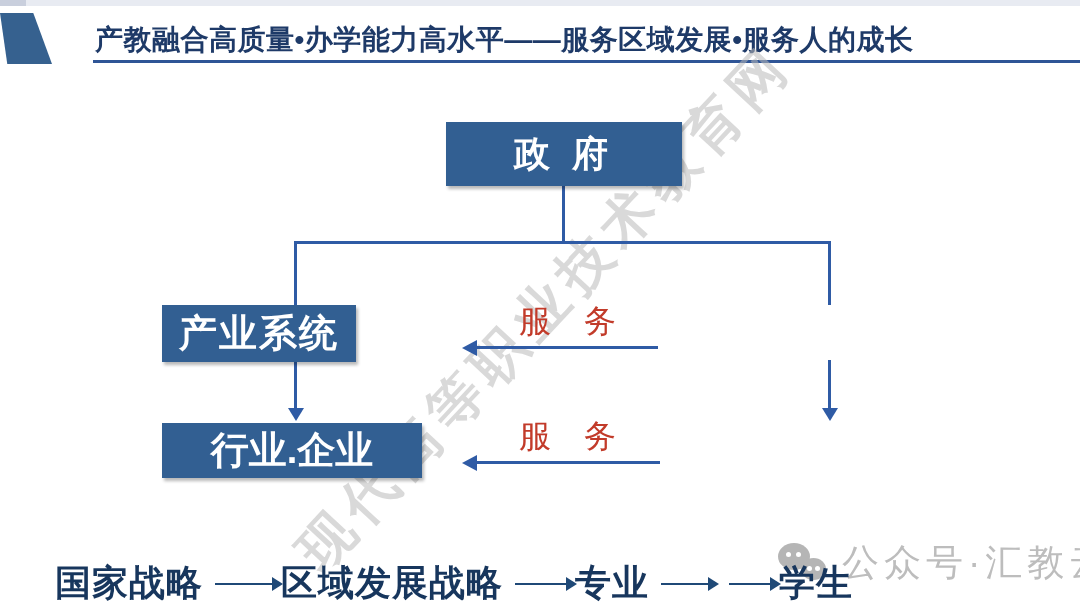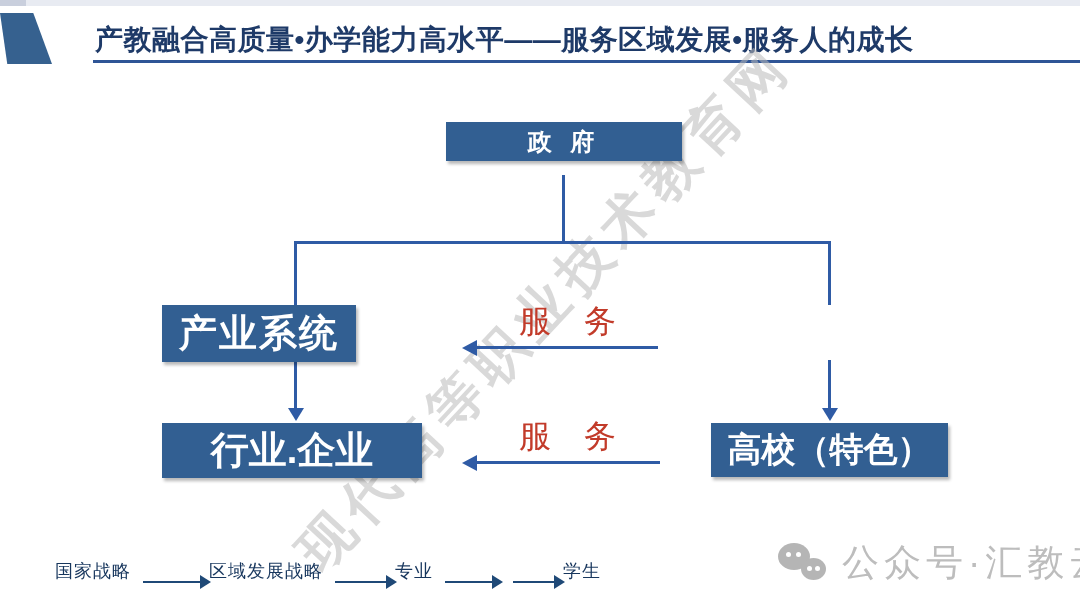--- a/index.html
+++ b/index.html
@@ -38,21 +38,21 @@
   .bub.b1 .dot:nth-child(1){left:8px;top:9px;}
   .bub.b1 .dot:nth-child(2){left:18px;top:9px;}
   .bub.b2 .dot:nth-child(1){left:6px;top:8px;}
   .bub.b2 .dot:nth-child(2){left:14px;top:8px;}
   
   .box{
     position:absolute;z-index:3;background:var(--box-fill,#325f92);color:#ffffff;
     font-weight:bold;display:flex;align-items:center;justify-content:center;
     box-shadow:2px 3px 3px rgba(0,0,0,0.28);white-space:nowrap;
   }
-  #box-gov{left:446px;top:122px;width:236px;height:39px;font-size:24px;letter-spacing:6px;}
+  #box-gov{left:446px;top:122px;width:236px;height:64px;font-size:36px;letter-spacing:6px;}
   #box-industry{left:162px;top:305px;width:194px;height:57px;font-size:38px;letter-spacing:2px;}
   #box-hr{left:710px;top:305px;width:241px;height:55px;font-size:34px;}
   #box-enterprise{left:162px;top:423px;width:260px;height:55px;font-size:38px;}
   #box-university{left:711px;top:423px;width:237px;height:54px;font-size:34px;}
   
   .cline{position:absolute;z-index:2;background:var(--connector,#2f5ba5);}
   .c-gov-down{left:562px;top:175px;width:3px;height:67px;}
   .c-horiz{left:294px;top:241px;width:537px;height:3px;}
   .c-left-down{left:294px;top:241px;width:3px;height:64px;}
   .c-right-down{left:828px;top:241px;width:3px;height:64px;}
@@ -76,22 +76,22 @@
   #tri-svc1{left:462px;top:340px;}
   #tri-svc2{left:462px;top:455px;}
   .svc-label{
     position:absolute;z-index:3;color:var(--service-red,#c23b2a);
     font-weight:normal;font-size:32px;letter-spacing:12px;white-space:nowrap;
   }
   #svc1{left:519px;top:300px;}
   #svc2{left:519px;top:415px;}
   
   .flow{
-    position:absolute;left:55px;top:559px;z-index:2;display:flex;align-items:flex-end;
-    color:var(--flow-navy,#17365d);font-weight:normal;font-size:18px;white-space:nowrap;
+    position:absolute;left:55px;top:559px;z-index:2;display:flex;align-items:center;
+    color:var(--flow-navy,#17365d);font-weight:bold;font-size:36px;white-space:nowrap;
   }
   .flow-item{letter-spacing:1px;}
   .farrow{position:relative;height:2px;background:#1f4977;margin:0 8px 0 12px;}
   .farrow::after{
     content:"";position:absolute;right:-10px;top:-6px;width:0;height:0;
     border-top:7px solid transparent;border-bottom:7px solid transparent;
     border-left:11px solid #1f4977;
   }
   .farrow.w1{width:58px;}
   .farrow.w2{width:52px;}
@@ -136,21 +136,20 @@
   <div class="svc-line" id="svc-line1"></div>
   <div class="tri-left" id="tri-svc1"></div>
   <div class="svc-label" id="svc1">服 务</div>
   <div class="svc-line" id="svc-line2"></div>
   <div class="tri-left" id="tri-svc2"></div>
   <div class="svc-label" id="svc2">服 务</div>
 
   <div class="box" id="box-gov">政 府</div>
   <div class="box" id="box-industry">产业系统</div>
   <div class="box" id="box-enterprise">行业.企业</div>
-  <div class="box" id="box-university">高校（特色）</div>
 
   <div class="flow">
     <span class="flow-item">国家战略</span>
     <span class="farrow w1"></span>
     <span class="flow-item">区域发展战略</span>
     <span class="farrow w2"></span>
     <span class="flow-item">专业</span>
     <span class="farrow w3"></span>
     <span class="farrow w4"></span>
     <span class="flow-item">学生</span>

